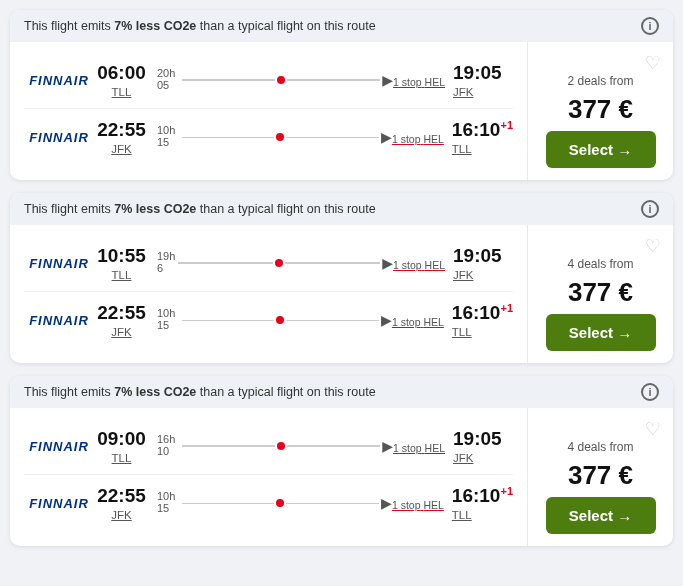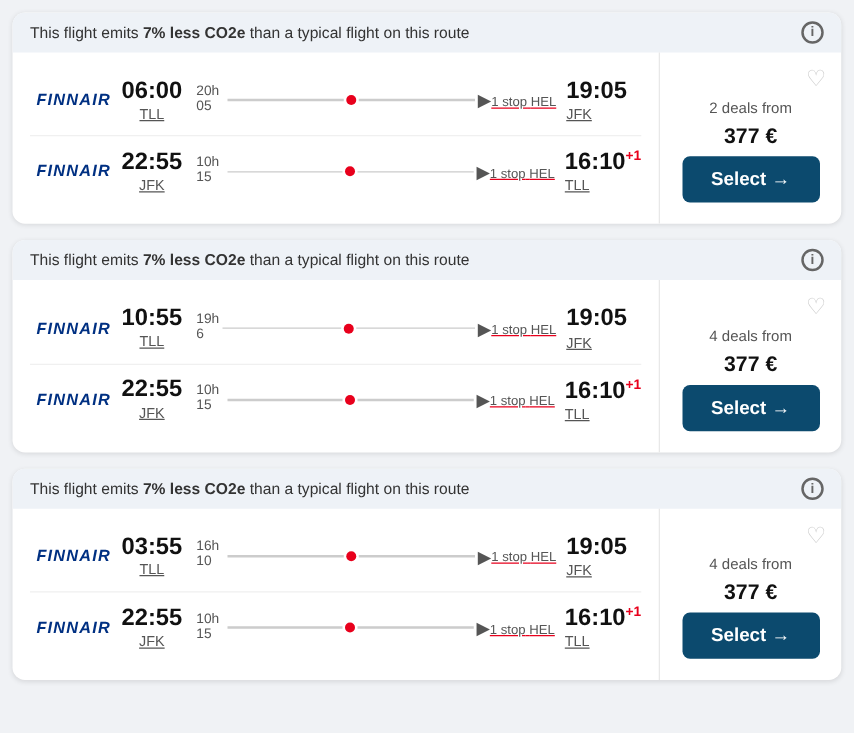--- a/index.html
+++ b/index.html
@@ -170,27 +170,27 @@
       color: #ccc;
       cursor: pointer;
     }
 
     .deals-text {
       font-size: 12px;
       color: #555;
       margin-top: 20px;
     }
     .price-text {
-      font-size: 17px;
+      font-size: 26px;
       font-weight: 700;
       color: #111;
     }
 
     .select-btn {
-      background: #0c4a6e;
+      background: #4d7c0f;
       color: #fff;
       border: none;
       border-radius: 6px;
       padding: 10px 22px;
       font-size: 15px;
       font-weight: 700;
       cursor: pointer;
       display: flex;
       align-items: center;
       gap: 6px;
@@ -345,21 +345,21 @@
     </span>
     <span class="info-icon">i</span>
   </div>
       <div class="card-body">
         <div class="flights-section">
           <div class="flight-row">
       <div class="airline-logo">
         <span class="finnair-text">FINNAIR</span>
       </div>
       <div class="time-depart">
-        <div class="time-big">03:55</div>
+        <div class="time-big">09:00</div>
         <div class="airport-code">TLL</div>
       </div>
       <div class="route-middle">
         <div class="duration-label">16h 10</div>
         <div class="route-line">
           <div class="line"></div>
           <div class="stop-dot"></div>
           <div class="line"></div>
           <span class="arrow-right">▶</span>
         </div>

